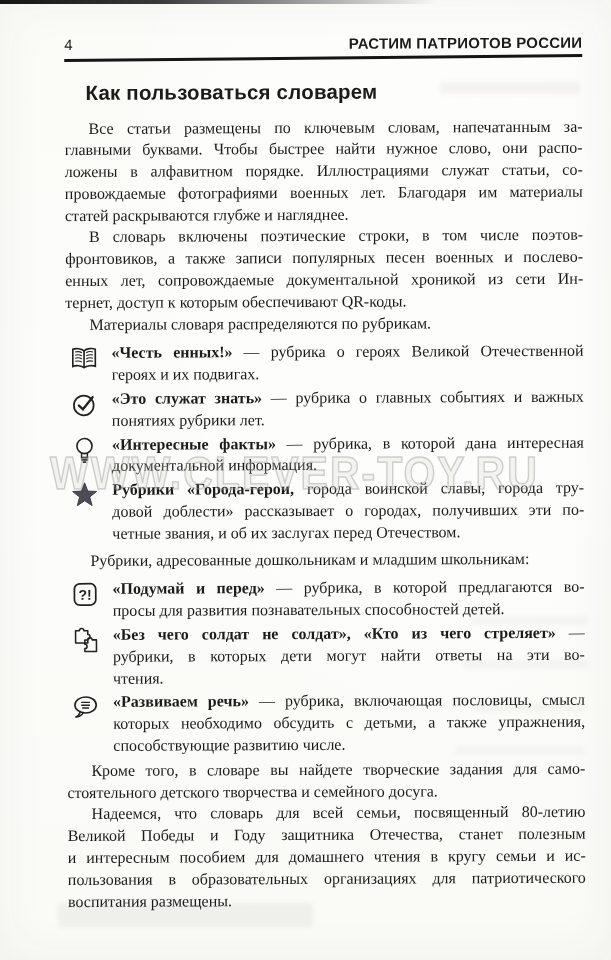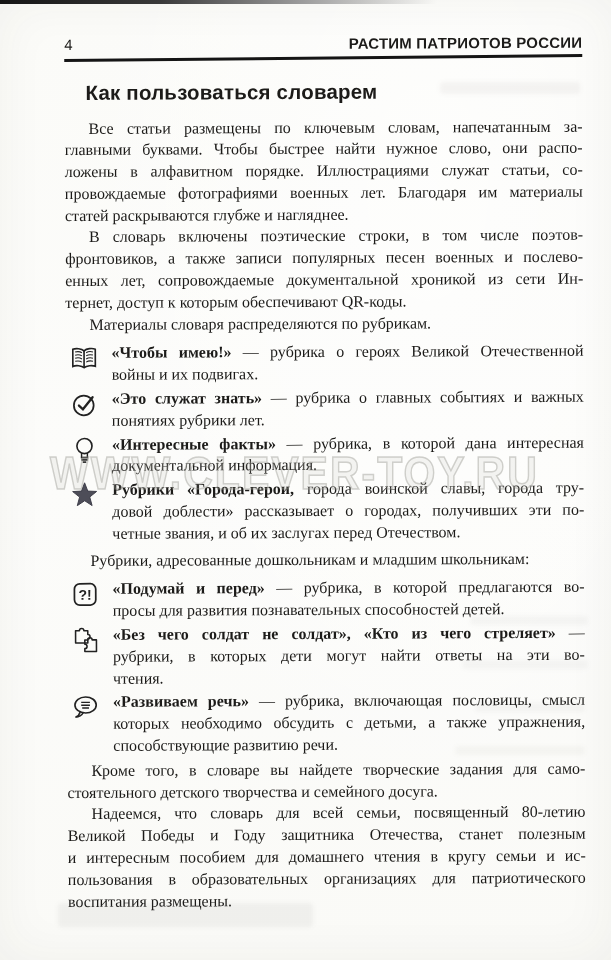--- a/index.html
+++ b/index.html
@@ -98,22 +98,22 @@
     <div class="rubrics">
         <div class="rubric-item">
           <span class="rubric-icon">
             <svg viewBox="0 0 32 32">
               <path d="M16 8.2C13.4 5.8 7.6 5.2 4.4 6.6L4.4 24.2C7.6 22.8 13.4 23.4 16 25.6C18.6 23.4 24.4 22.8 27.6 24.2L27.6 6.6C24.4 5.2 18.6 5.8 16 8.2Z" fill="none" stroke="#222" stroke-width="1.7"></path>
               <path d="M16 8.2V25.6" stroke="#222" stroke-width="1.7"></path>
               <path d="M6.8 9.4C9.6 8.6 12 9 13.8 10.2M6.8 12.6C9.6 11.8 12 12.2 13.8 13.4M6.8 15.8C9.6 15 12 15.4 13.8 16.6M6.8 19C9.6 18.2 12 18.6 13.8 19.8M25.2 9.4C22.4 8.6 20 9 18.2 10.2M25.2 12.6C22.4 11.8 20 12.2 18.2 13.4M25.2 15.8C22.4 15 20 15.4 18.2 16.6M25.2 19C22.4 18.2 20 18.6 18.2 19.8" fill="none" stroke="#222" stroke-width="1.1"></path>
             </svg>
           </span>
           <div class="rubric-text">
-            <div class="tl-just"><span class="bseg">«Чтобы имею!»</span><span> — рубрика о героях Великой Отечественной</span></div>
-            <div class="tl-last"><span>войны и их подвигах.</span></div>
+            <div class="tl-just"><span class="bseg">«Честь енных!»</span><span> — рубрика о героях Великой Отечественной</span></div>
+            <div class="tl-last"><span>героях и их подвигах.</span></div>
           </div>
         </div>
         <div class="rubric-item">
           <span class="rubric-icon">
             <svg viewBox="0 0 32 32">
               <circle cx="15.5" cy="17" r="10.2" fill="none" stroke="#222" stroke-width="1.8"></circle>
               <path d="M10.5 17.2L14.6 21L24.6 8.6" fill="none" stroke="#222" stroke-width="2.4" stroke-linecap="round"></path>
             </svg>
           </span>
           <div class="rubric-text">
@@ -182,21 +182,21 @@
           <span class="rubric-icon">
             <svg viewBox="0 0 32 32">
               <ellipse cx="16" cy="13.5" rx="11" ry="8.3" fill="none" stroke="#222" stroke-width="1.7"></ellipse>
               <path d="M11.5 10.8H20.5M11.5 13.7H20.5M12.5 16.6H19.5" stroke="#222" stroke-width="1.5"></path>
               <path d="M10.5 20.3C9.8 23.2 8 25 5.5 26C9.2 25.8 12 24.2 13.6 21.4" fill="none" stroke="#222" stroke-width="1.6"></path>
             </svg>
           </span>
           <div class="rubric-text">
             <div class="tl-just"><span class="bseg">«Развиваем речь»</span><span> — рубрика, включающая пословицы, смысл</span></div>
             <div class="tl-just"><span>которых необходимо обсудить с детьми, а также упражнения,</span></div>
-            <div class="tl-last"><span>способствующие развитию речи.</span></div>
+            <div class="tl-last"><span>способствующие развитию числе.</span></div>
           </div>
         </div>
       </div>
 
     <div class="para closing1">
         <div class="tl-just tl-ind"><span>Кроме того, в словаре вы найдете творческие задания для само-</span></div>
         <div class="tl-last"><span>стоятельного детского творчества и семейного досуга.</span></div>
       </div>
     <div class="para">
         <div class="tl-just tl-ind"><span>Надеемся, что словарь для всей семьи, посвященный 80-летию</span></div>

